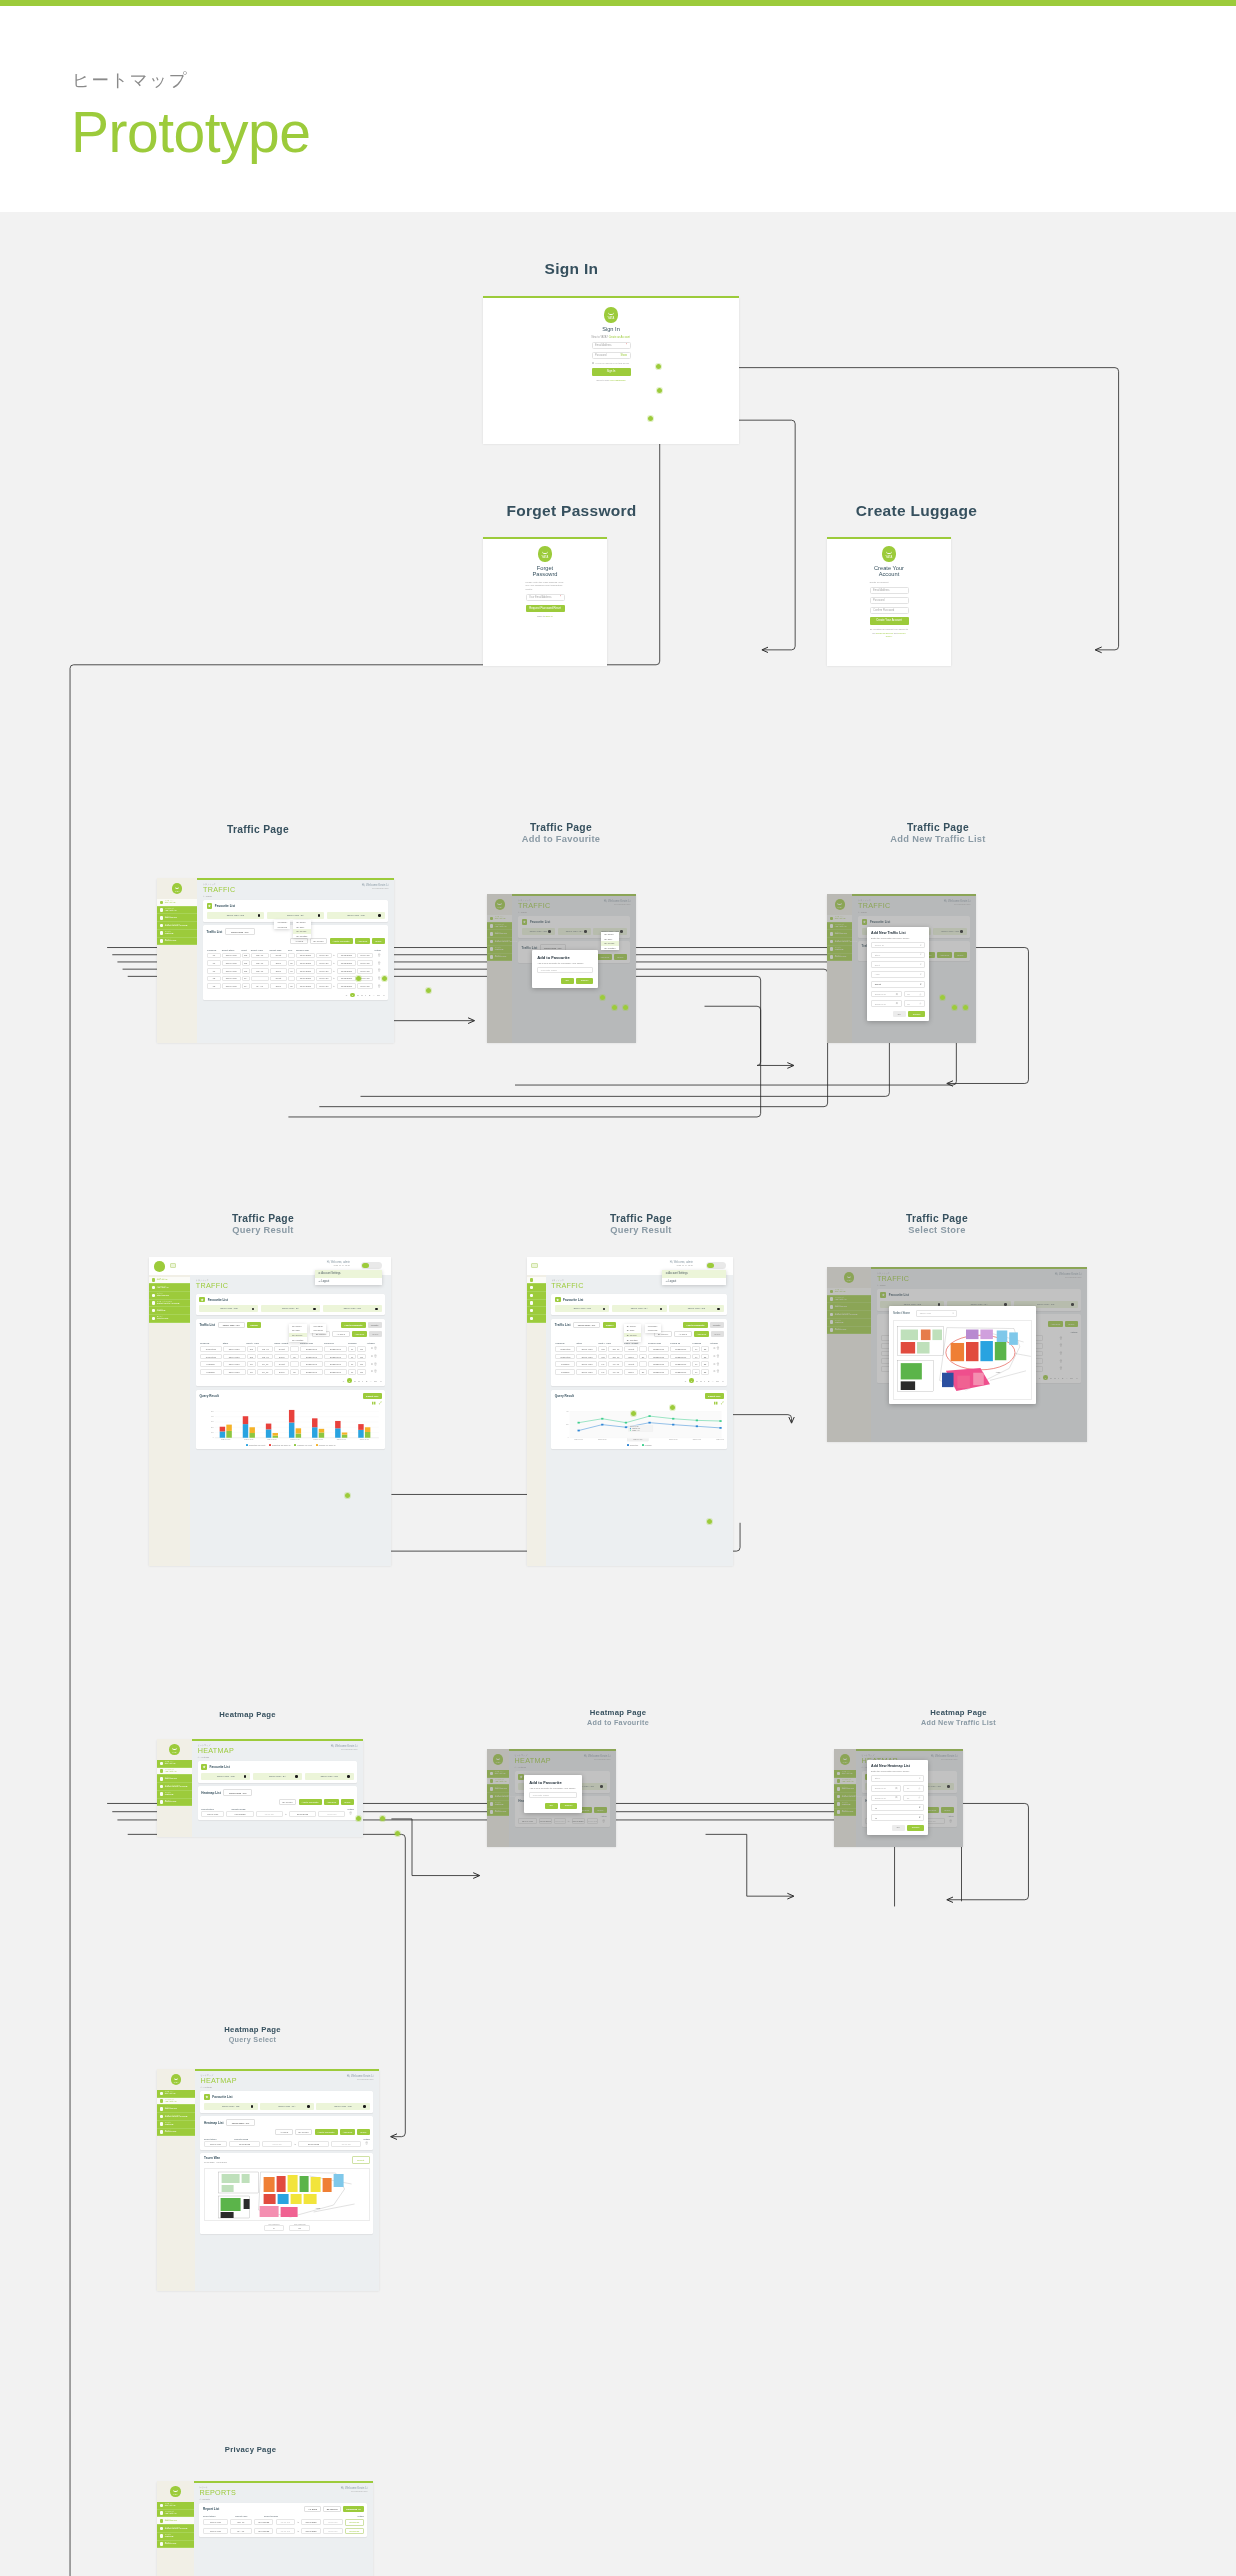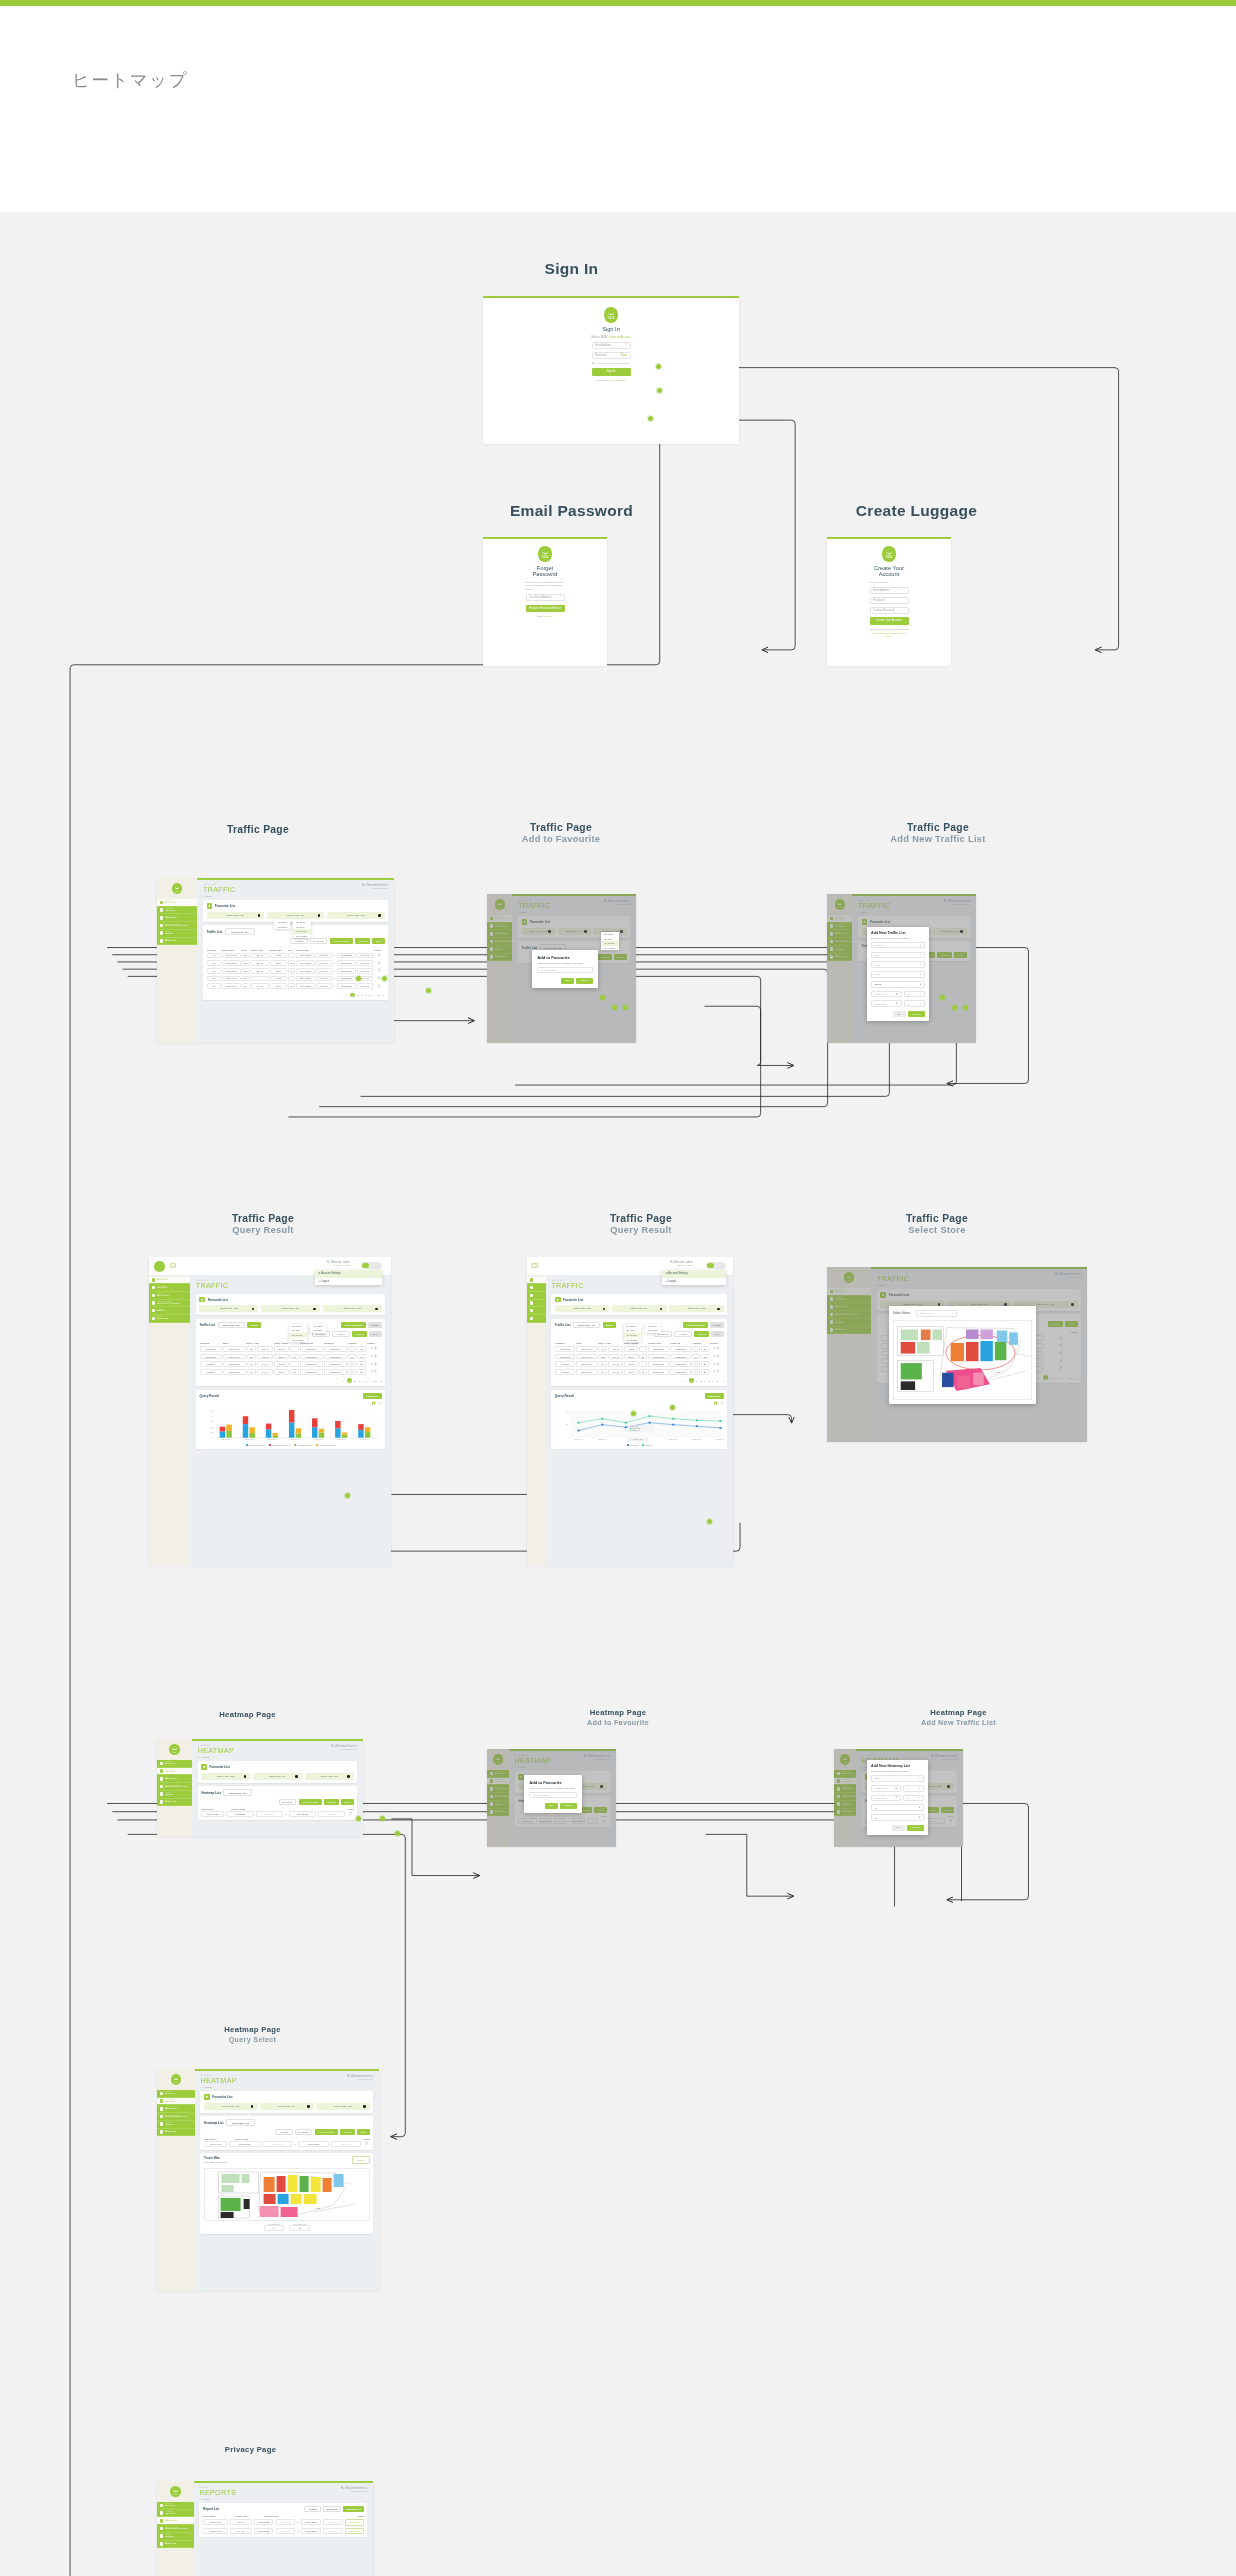--- a/index.html
+++ b/index.html
@@ -114,20 +114,21 @@
   
   .dot { position:absolute; width:8.8px; height:8.8px; border-radius:50%; background:#9ccb3b; border:2.1px solid rgba(156,203,59,.28); background-clip:padding-box; z-index:20; }
   .dot.sm { width:6.7px; height:6.7px; border-width:1.5px; }
 </style>
 </head>
 <body>
 
 <div class="top-accent"></div>
 <div class="page-header">
   <div class="ph-jp">ヒートマップ</div>
+  <div class="ph-title">Prototype</div>
 </div>
 
 <div class="canvas"></div>
 
 <svg class="wires" viewBox="0 0 2400 7272" width="1236" height="3747">
   <defs>
     <marker id="ar" markerWidth="9" markerHeight="9" refX="7" refY="4.5" orient="auto">
       <path d="M0,1 L8,4.5 L0,8" fill="none" stroke="#2b2b2b" stroke-width="1.2"></path>
     </marker>
   </defs>
@@ -194,21 +195,21 @@
       <span>Need to find</span>
       <span class="lnk">your password?</span>
     </div>
   </div>
 </div>
 <div class="dot sm" style="left:655px; top:363px;"></div>
 <div class="dot sm" style="left:656px; top:387px;"></div>
 <div class="dot sm" style="left:647px; top:415px;"></div>
 
 <div class="sect-title" style="left:448px; top:502px; width:247px;">
-  <div class="t1">Email Password</div>
+  <div class="t1">Forget Password</div>
 </div>
 <div class="frame auth top-bar" style="left:483px; top:537px; width:124px; height:129px;">
   <div class="inner" style="width:39px; margin-top:9.3px;">
     <div class="logo">
         <span class="wm">YATA</span>
       </div>
     <h4>Forget Passowrd</h4>
     <div class="foot" style="text-align:left;margin-top:4.1px">Please enter the email address you'd like your password reset information sent to</div>
     <div class="field">
         <span>Your Email Address</span>

